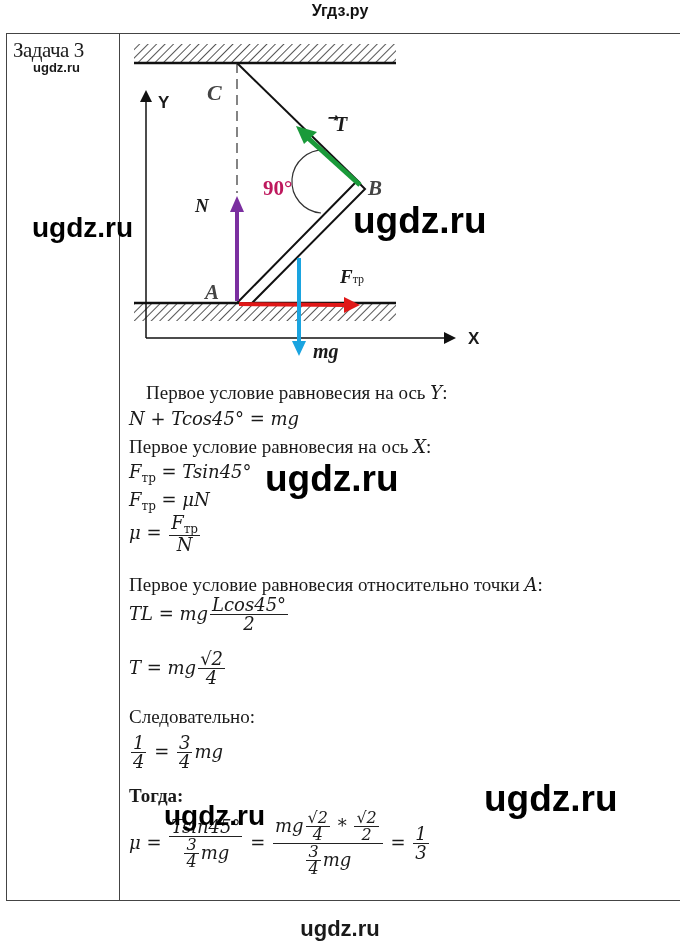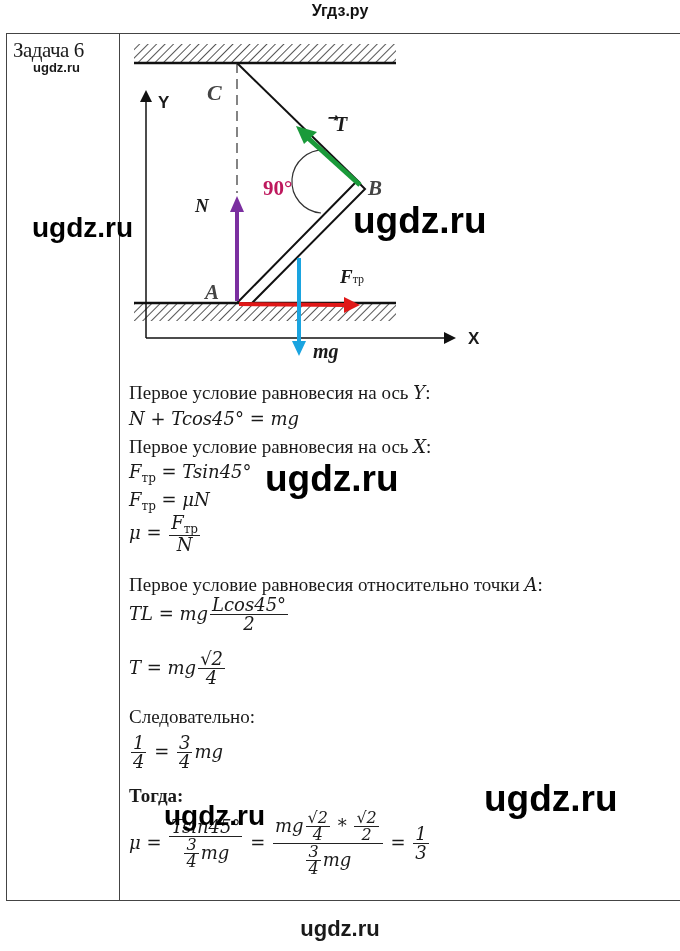--- a/index.html
+++ b/index.html
@@ -20,21 +20,21 @@
   .sub{font-size:12px;font-style:normal;vertical-align:-4px;}
   .footer{position:absolute;top:916px;left:0;width:680px;text-align:center;font-family:"Liberation Sans",sans-serif;font-weight:bold;font-size:22px;}
 </style>
 </head>
 <body>
 
 <div class="site-title">Угдз.ру</div>
 
 <div class="table">
   <div class="col-left">
-    <div class="task-label">Задача 6</div>
+    <div class="task-label">Задача 3</div>
     <div class="task-wm">ugdz.ru</div>
   </div>
 </div>
 
 <div class="diagram">
 <svg width="370" height="330" viewBox="0 0 370 330">
   <defs>
     <pattern id="hatch" width="6" height="6" patternUnits="userSpaceOnUse" patternTransform="rotate(45)">
       <line x1="0" y1="0" x2="0" y2="6" stroke="#555" stroke-width="2"></line>
     </pattern>
@@ -77,21 +77,21 @@
   <span style="position:absolute;left:340px;top:291px;font-family:'Liberation Sans',sans-serif;font-weight:bold;font-size:17px;">X</span>
   <span style="position:absolute;left:207px;top:74px;font-size:20px;font-style:italic;font-weight:bold;">⃗<span>T</span></span>
   <span style="position:absolute;left:135px;top:138px;font-size:21px;font-weight:bold;color:#be185d;">90°</span>
   <span style="position:absolute;left:240px;top:138px;font-size:21px;font-style:italic;font-weight:bold;color:#444;">B</span>
   <span style="position:absolute;left:67px;top:157px;font-size:19px;font-style:italic;font-weight:bold;">N</span>
   <span style="position:absolute;left:212px;top:228px;font-size:19px;font-style:italic;font-weight:bold;"><span>F</span><span style="font-size:12px;font-style:normal;font-weight:normal;">тр</span></span>
   <span style="position:absolute;left:77px;top:242px;font-size:21px;font-style:italic;font-weight:bold;color:#444;">A</span>
   <span style="position:absolute;left:185px;top:302px;font-size:20px;font-style:italic;font-weight:bold;">mg</span>
 </div>
 
-<div class="txt" style="top:383px;"><span>Первое условие равновесия на ось </span><span class="m">Y</span>:</div>
+<div class="txt" style="top:383px;margin-left:17px;"><span>Первое условие равновесия на ось </span><span class="m">Y</span>:</div>
 <div class="txt m" style="top:410px;">N + Tcos45° = mg</div>
 <div class="txt" style="top:437px;"><span>Первое условие равновесия на ось </span><span class="m">X</span>:</div>
 <div class="txt m" style="top:463px;"><span>F</span><span class="sub">тр</span><span> = Tsin45°</span></div>
 <div class="txt m" style="top:491px;"><span>F</span><span class="sub">тр</span><span> = μN</span></div>
 <div class="txt m" style="top:514px;"><span>μ = </span><span class="frac"><span class="n"><span>F</span><span class="sub">тр</span></span><span class="d">N</span></span></div>
 <div class="txt" style="top:575px;"><span>Первое условие равновесия относительно точки </span><span class="m">A</span>:</div>
 <div class="txt m" style="top:596px;"><span>TL = mg</span><span class="frac"><span class="n">Lcos45°</span><span class="d mr">2</span></span></div>
 <div class="txt m" style="top:650px;"><span>T = mg</span><span class="frac mr"><span class="n">√2</span><span class="d">4</span></span></div>
 <div class="txt" style="top:707px;">Следовательно:</div>
 <div class="txt m" style="top:734px;"><span class="frac mr"><span class="n">1</span><span class="d">4</span></span><span> = </span><span class="frac mr"><span class="n">3</span><span class="d">4</span></span><span>mg</span></div>

